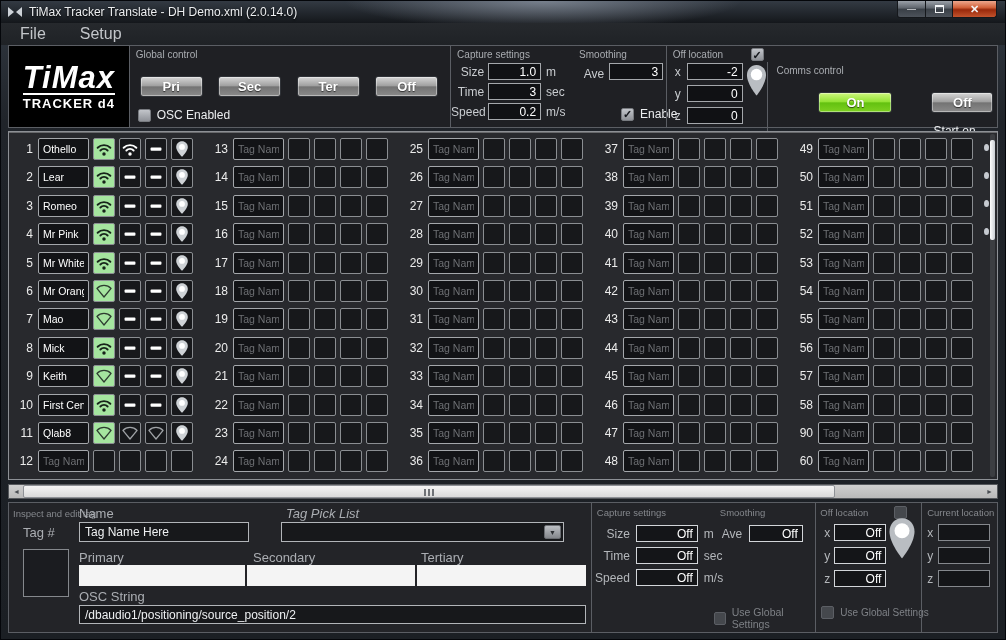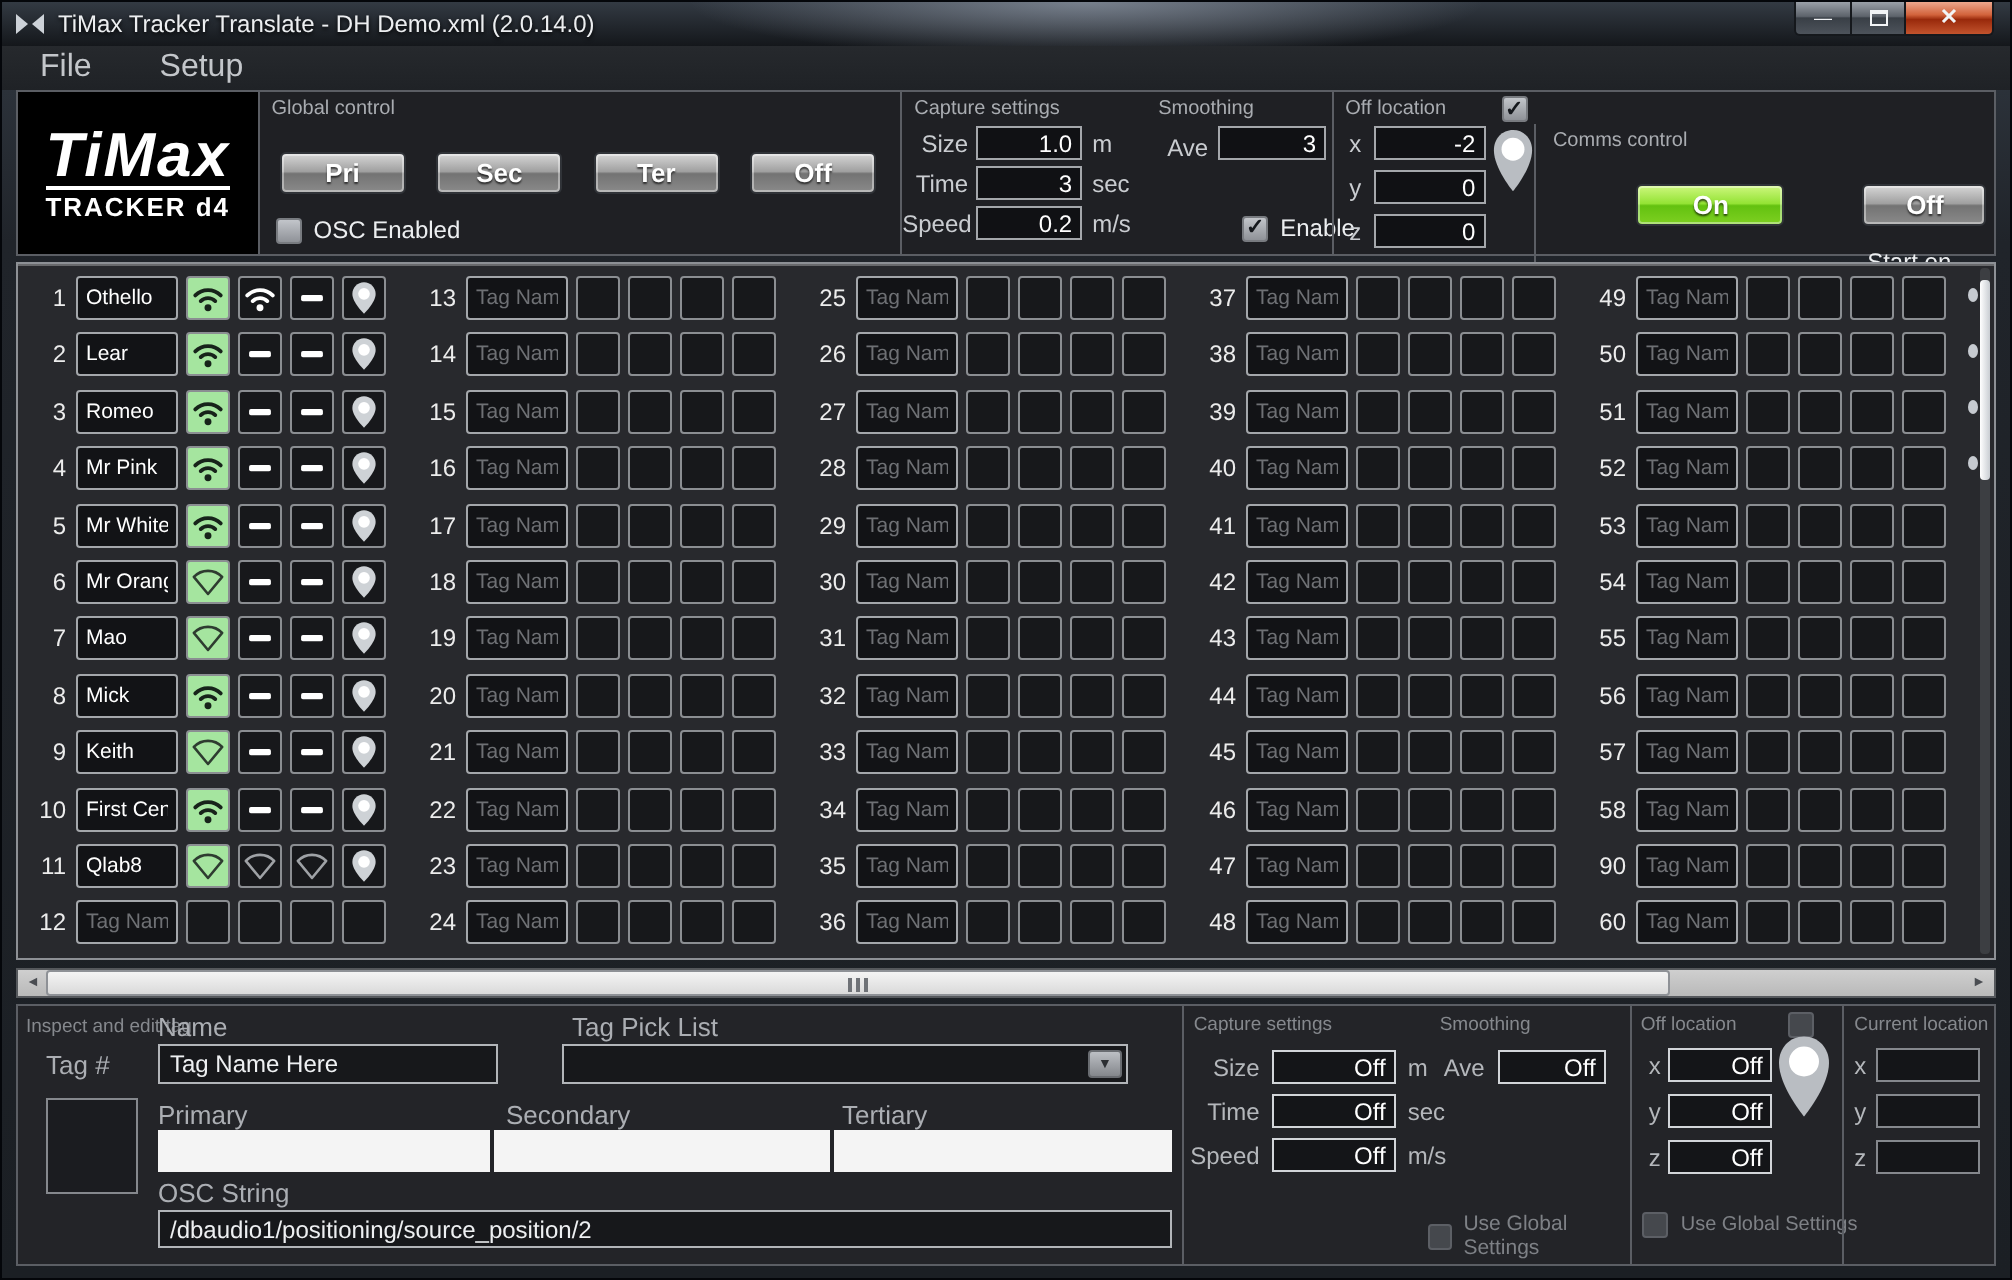--- a/index.html
+++ b/index.html
@@ -929,21 +929,21 @@
     </div>
 
     <div class="bottom-panel panel">
 
       <div class="bp-sec bp-edit">
         <span class="bp-tiny" style="left:4px;top:5px;">Inspect and edit tag</span>
         <span class="bp-label" style="left:14px;top:22px;">Tag #</span>
         <div class="tag-box" style="left:14px;top:46px;"></div>
         <span class="bp-label" style="left:70px;top:3px;">Name</span>
         <input class="bp-input" style="left: 70px; top: 19px; width: 170px; height: 20px;" value="Tag Name Here">
-        <span class="bp-label" style="left:277px;top:3px;">Tag Pick List</span>
+        <span class="bp-label" style="left:277px;top:3px;font-style:italic;">Tag Pick List</span>
         <div class="bp-input" style="left:272px;top:19px;width:283px;height:20px;">
           <span class="combo-btn">▼</span>
         </div>
         <span class="bp-label" style="left:70px;top:47px;">Primary</span>
         <span class="bp-label" style="left:244px;top:47px;">Secondary</span>
         <span class="bp-label" style="left:412px;top:47px;">Tertiary</span>
         <div class="wbar" style="left:70px;top:62px;">
           <div class="wseg" style="width:166px;"></div>
           <div class="wseg" style="width:168px;"></div>
           <div class="wseg" style="width:169px;"></div>

